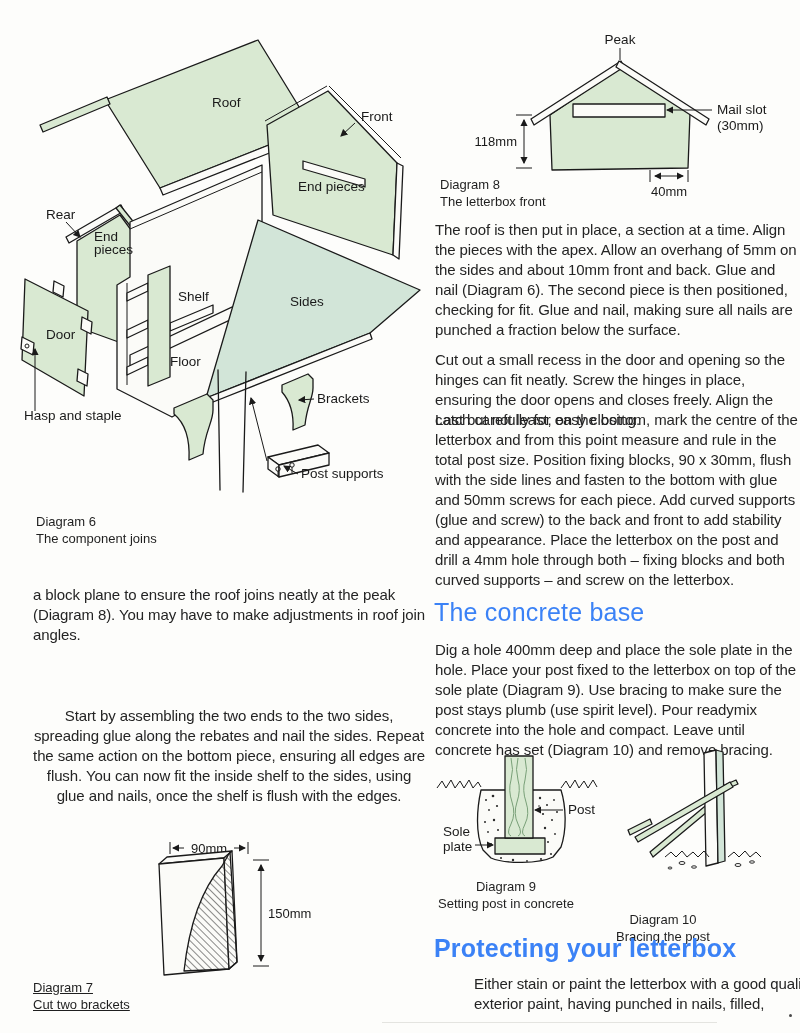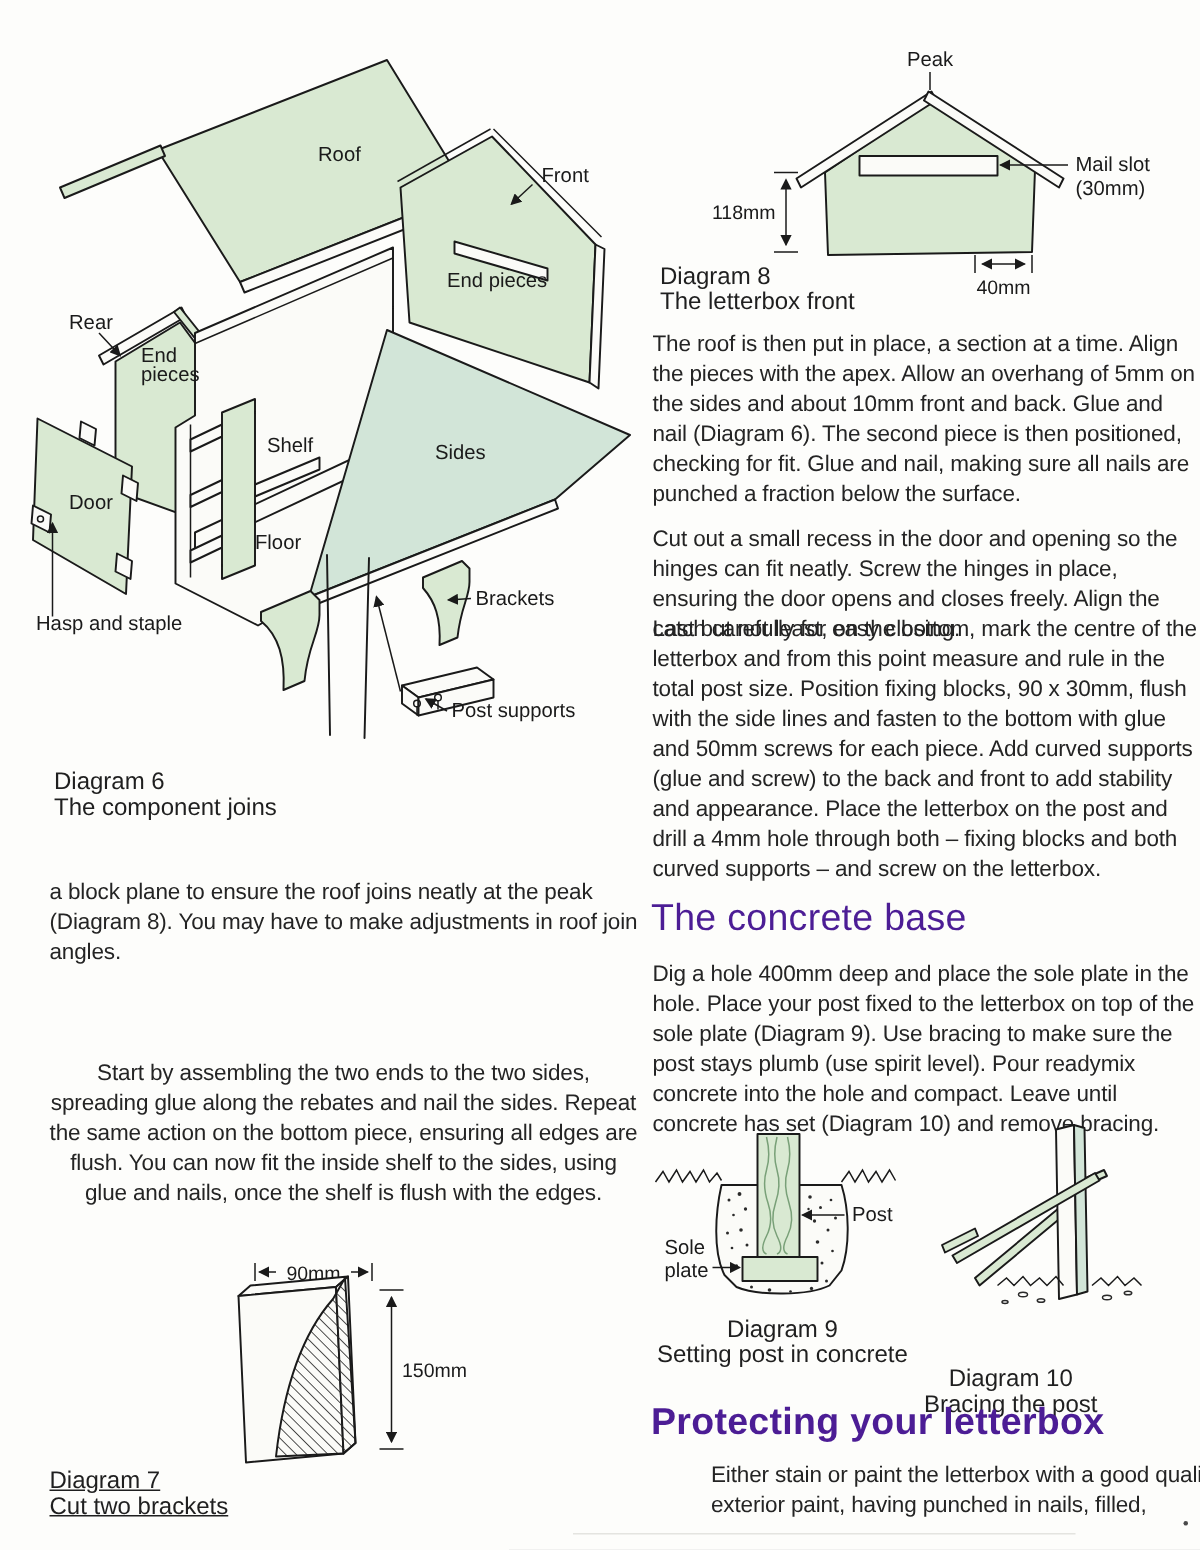--- a/index.html
+++ b/index.html
@@ -1,21 +1,21 @@
 <!DOCTYPE html>
 <html><head>
 <meta charset="utf-8">
 <style>
   html,body{margin:0;padding:0;background:#e8e8e8;}
   .page{position:relative;width:800px;height:1033px;background:#fdfdfb;overflow:hidden;
         font-family:"Liberation Sans",sans-serif;color:#202020;}
   .abs{position:absolute;}
   .para{position:absolute;font-size:15px;line-height:20px;color:#242424;letter-spacing:-0.1px;}
-  .h1{position:absolute;font-size:25px;font-weight:400;color:#4c1d95;letter-spacing:0.2px;}
-  .cap{position:absolute;font-size:16px;line-height:16.5px;color:#1f1f1f;}
+  .h1{position:absolute;font-size:25px;font-weight:400;color:#3b82f6;letter-spacing:0.2px;}
+  .cap{position:absolute;font-size:13px;line-height:16.5px;color:#1f1f1f;}
   svg{position:absolute;overflow:visible;}
   svg text{font-family:"Liberation Sans",sans-serif;font-size:13.5px;fill:#1a1a1a;}
   svg text.dim{font-size:13px;}
   .s{stroke:#1a1a1a;stroke-width:1.3;stroke-linejoin:round;stroke-linecap:round;}
   .t{stroke:#1a1a1a;stroke-width:1;fill:none;}
   .g{fill:#d9e9d2;}
   .g2{fill:#d2e5d8;}
   .w{fill:#fbfbf8;}
   .grain{stroke:#79a078;stroke-width:1;fill:none;}
   .artifact-line{position:absolute;background:#cfcfcb;}

